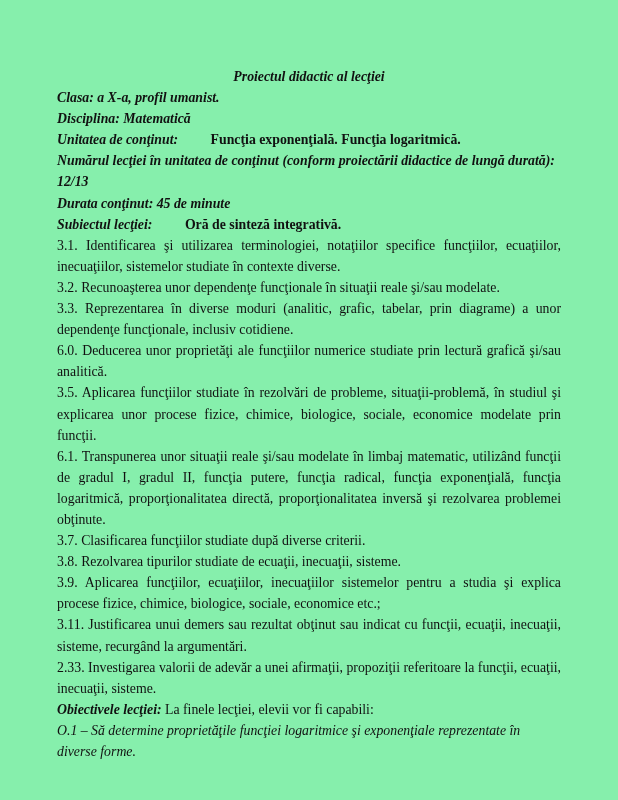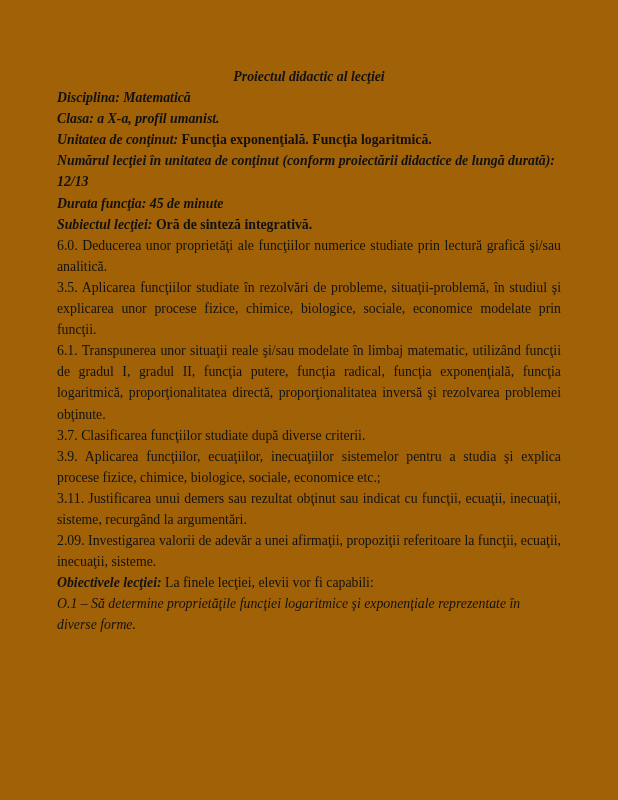--- a/index.html
+++ b/index.html
@@ -1,60 +1,64 @@
 <!DOCTYPE html>
 <html><head>
 <meta charset="utf-8">
 <style>
   html, body { margin: 0; padding: 0; background: #ffffff; }
   .page {
     position: relative;
     width: 618px;
     height: 800px;
-    background: #a16207;
+    background: #86efac;
     box-sizing: border-box;
     padding: 66px 57px 0 57px;
     font-family: "Liberation Serif", "DejaVu Serif", serif;
     font-size: 13.8px;
     line-height: 21.1px;
     color: #111111;
     overflow: hidden;
   }
   p { margin: 0; padding: 0; }
   .title { text-align: center; font-weight: bold; font-style: italic; }
   .bi { font-weight: bold; font-style: italic; }
-  .b  { font-weight: bold; }
+  .b  { font-weight: bold; margin-left: 29px; }
   .it { font-style: italic; }
   .jp { text-align: justify; text-justify: inter-word; }
 </style>
 </head>
 <body>
 
 <div class="page">
 
   <p class="title">Proiectul didactic al lecţiei</p>
 
+  <p><span class="bi">Clasa:</span> <span class="bi">a X-a, profil umanist.</span></p>
+
   <p><span class="bi">Disciplina:</span> <span class="bi">Matematică</span></p>
-
-  <p><span class="bi">Clasa:</span> <span class="bi">a X-a, profil umanist.</span></p>
 
   <p><span class="bi">Unitatea de conţinut:</span> <span class="b">Funcţia exponenţială. Funcţia logaritmică.</span></p>
 
   <p><span class="bi">Numărul lecţiei în unitatea de conţinut (conform proiectării didactice de lungă durată):</span> <span class="bi">12/13</span></p>
 
-  <p><span class="bi">Durata funcţia:</span> <span class="bi">45 de minute</span></p>
+  <p><span class="bi">Durata conţinut:</span> <span class="bi">45 de minute</span></p>
 
   <p><span class="bi">Subiectul lecţiei:</span> <span class="b">Oră de sinteză integrativă.</span></p>
 
 
+  <p class="jp">3.1. Identificarea şi utilizarea terminologiei, notaţiilor specifice funcţiilor, ecuaţiilor, inecuaţiilor, sistemelor studiate în contexte diverse.</p>
+  <p class="jp">3.2. Recunoaşterea unor dependenţe funcţionale în situaţii reale şi/sau modelate.</p>
+  <p class="jp">3.3. Reprezentarea în diverse moduri (analitic, grafic, tabelar, prin diagrame) a unor dependenţe funcţionale, inclusiv cotidiene.</p>
   <p class="jp">6.0. Deducerea unor proprietăţi ale funcţiilor numerice studiate prin lectură grafică şi/sau analitică.</p>
   <p class="jp">3.5. Aplicarea funcţiilor studiate în rezolvări de probleme, situaţii-problemă, în studiul şi explicarea unor procese fizice, chimice, biologice, sociale, economice modelate prin funcţii.</p>
   <p class="jp">6.1. Transpunerea unor situaţii reale şi/sau modelate în limbaj matematic, utilizând funcţii de gradul I, gradul II, funcţia putere, funcţia radical, funcţia exponenţială, funcţia logaritmică, proporţionalitatea directă, proporţionalitatea inversă şi rezolvarea problemei obţinute.</p>
   <p class="jp">3.7. Clasificarea funcţiilor studiate după diverse criterii.</p>
+  <p class="jp">3.8. Rezolvarea tipurilor studiate de ecuaţii, inecuaţii, sisteme.</p>
   <p class="jp">3.9. Aplicarea funcţiilor, ecuaţiilor, inecuaţiilor sistemelor pentru a studia şi explica procese fizice, chimice, biologice, sociale, economice etc.;</p>
   <p class="jp">3.11. Justificarea unui demers sau rezultat obţinut sau indicat cu funcţii, ecuaţii, inecuaţii, sisteme, recurgând la argumentări.</p>
-  <p class="jp">2.09. Investigarea valorii de adevăr a unei afirmaţii, propoziţii referitoare la funcţii, ecuaţii, inecuaţii, sisteme.</p>
+  <p class="jp">2.33. Investigarea valorii de adevăr a unei afirmaţii, propoziţii referitoare la funcţii, ecuaţii, inecuaţii, sisteme.</p>
 
   <p><span class="bi">Obiectivele lecţiei:</span> <span>La finele lecţiei, elevii vor fi capabili:</span></p>
 
   <p class="it">O.1 – Să determine proprietăţile funcţiei logaritmice şi exponenţiale reprezentate în diverse forme.</p>
 
 </div>
 
 </body></html>

